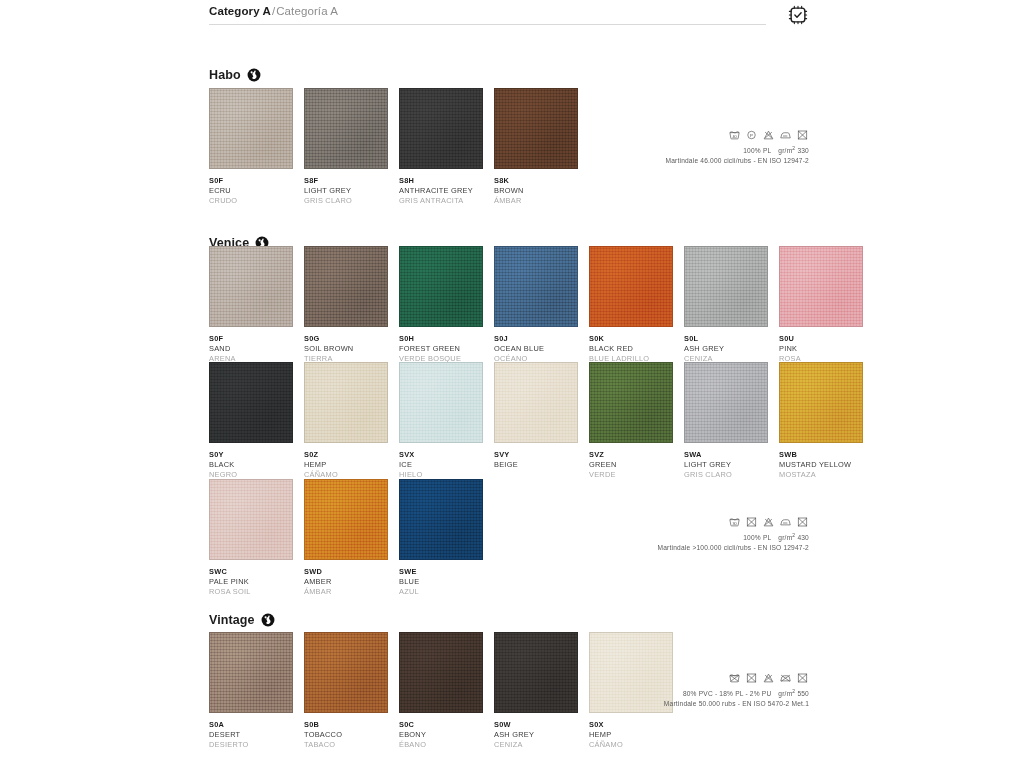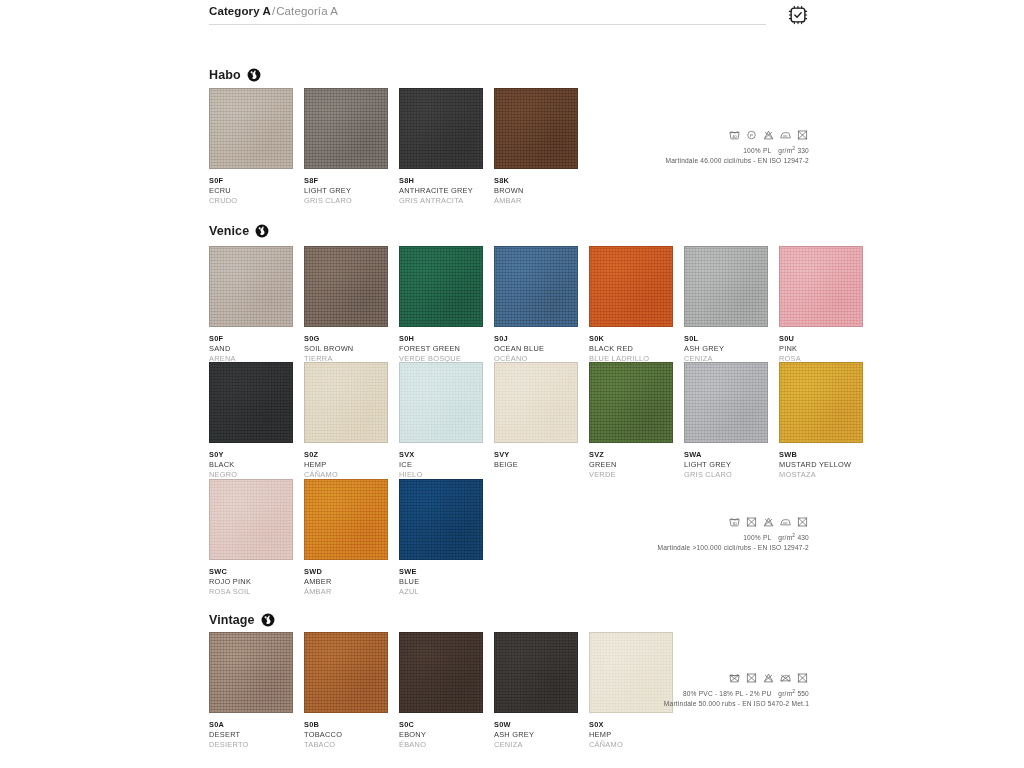--- a/index.html
+++ b/index.html
@@ -257,21 +257,21 @@
                 <rect x="3.2" y="1.6" width="13.6" height="12.8" fill="none" stroke="#4a4a4a" stroke-width="1"></rect>
                 <path d="M3.2 1.6l13.6 12.8M16.8 1.6L3.2 14.4" stroke="#4a4a4a" stroke-width="1" fill="none"></path>
               </svg>
             </span>
           </div>
           <div class="spec-line"><span>100% PL</span><span class="spec-gap"></span><span>gr/m</span><sup>2</sup> <span>330</span></div>
           <div class="spec-line">Martindale 46.000 cicli/rubs - EN ISO 12947-2</div>
         </div>
       </div>
       <div class="collection">
-        <div class="collection-title" style="position:absolute;left:0;top:192px">
+        <div class="collection-title" style="position:absolute;left:0;top:204px">
           <span>Venice</span>
           <span>
             <svg class="mark-icon" viewBox="0 0 20 20">
               <circle cx="10" cy="10" r="9.2" fill="#111"></circle>
               <path d="M10.8 3.6c-.2 2.1-2.6 2.6-3 4.6-.4 1.9 1.3 2.6 1.1 4.1-.1 1.1-1 1.7-1.9 1.6 1 1.6 3 2.3 4.6 1.5 1.9-.9 2.5-3.2 1.6-4.9-.5-1-1.4-1.6-1.5-2.7-.1-1.4.8-2.4 1-4.2-.6.6-1.3.2-1.9 0z" fill="#fff"></path>
               <circle cx="6.6" cy="6.2" r="1.5" fill="#fff"></circle>
             </svg>
           </span>
         </div>
         <div class="swatch-row" style="position:absolute;left:0;top:216px">
@@ -418,21 +418,21 @@
             </div>
           </div>
         </div>
         <div class="swatch-row" style="position:absolute;left:0;top:449px">
           <div class="swatch-cell">
             <div class="swatch" style="background:#dcc2bb">
               <div class="grain" style="background-image:repeating-linear-gradient(0deg, rgba(255,255,255,.13) 0 1px, rgba(0,0,0,.10) 1px 2px),repeating-linear-gradient(90deg, rgba(255,255,255,.10) 0 1px, rgba(0,0,0,.09) 1px 2px),radial-gradient(circle at 30% 25%, rgba(255,255,255,.16), rgba(0,0,0,0) 60%),radial-gradient(circle at 72% 70%, rgba(0,0,0,.14), rgba(0,0,0,0) 55%);background-size:3px 3px,3px 3px,100% 100%,100% 100%;mix-blend-mode:overlay;opacity:.85"></div>
             </div>
             <div class="caption">
               <div class="code">SWC</div>
-              <div class="name">ROJO PINK</div>
+              <div class="name">PALE PINK</div>
               <div class="name-es">ROSA SOIL</div>
             </div>
           </div>
           <div class="swatch-cell">
             <div class="swatch" style="background:#cc7620">
               <div class="grain" style="background-image:repeating-linear-gradient(0deg, rgba(255,255,255,.13) 0 1px, rgba(0,0,0,.10) 1px 2px),repeating-linear-gradient(90deg, rgba(255,255,255,.10) 0 1px, rgba(0,0,0,.09) 1px 2px),radial-gradient(circle at 30% 25%, rgba(255,255,255,.16), rgba(0,0,0,0) 60%),radial-gradient(circle at 72% 70%, rgba(0,0,0,.14), rgba(0,0,0,0) 55%);background-size:3px 3px,3px 3px,100% 100%,100% 100%;mix-blend-mode:overlay;opacity:.85"></div>
             </div>
             <div class="caption">
               <div class="code">SWD</div>
               <div class="name">AMBER</div>

